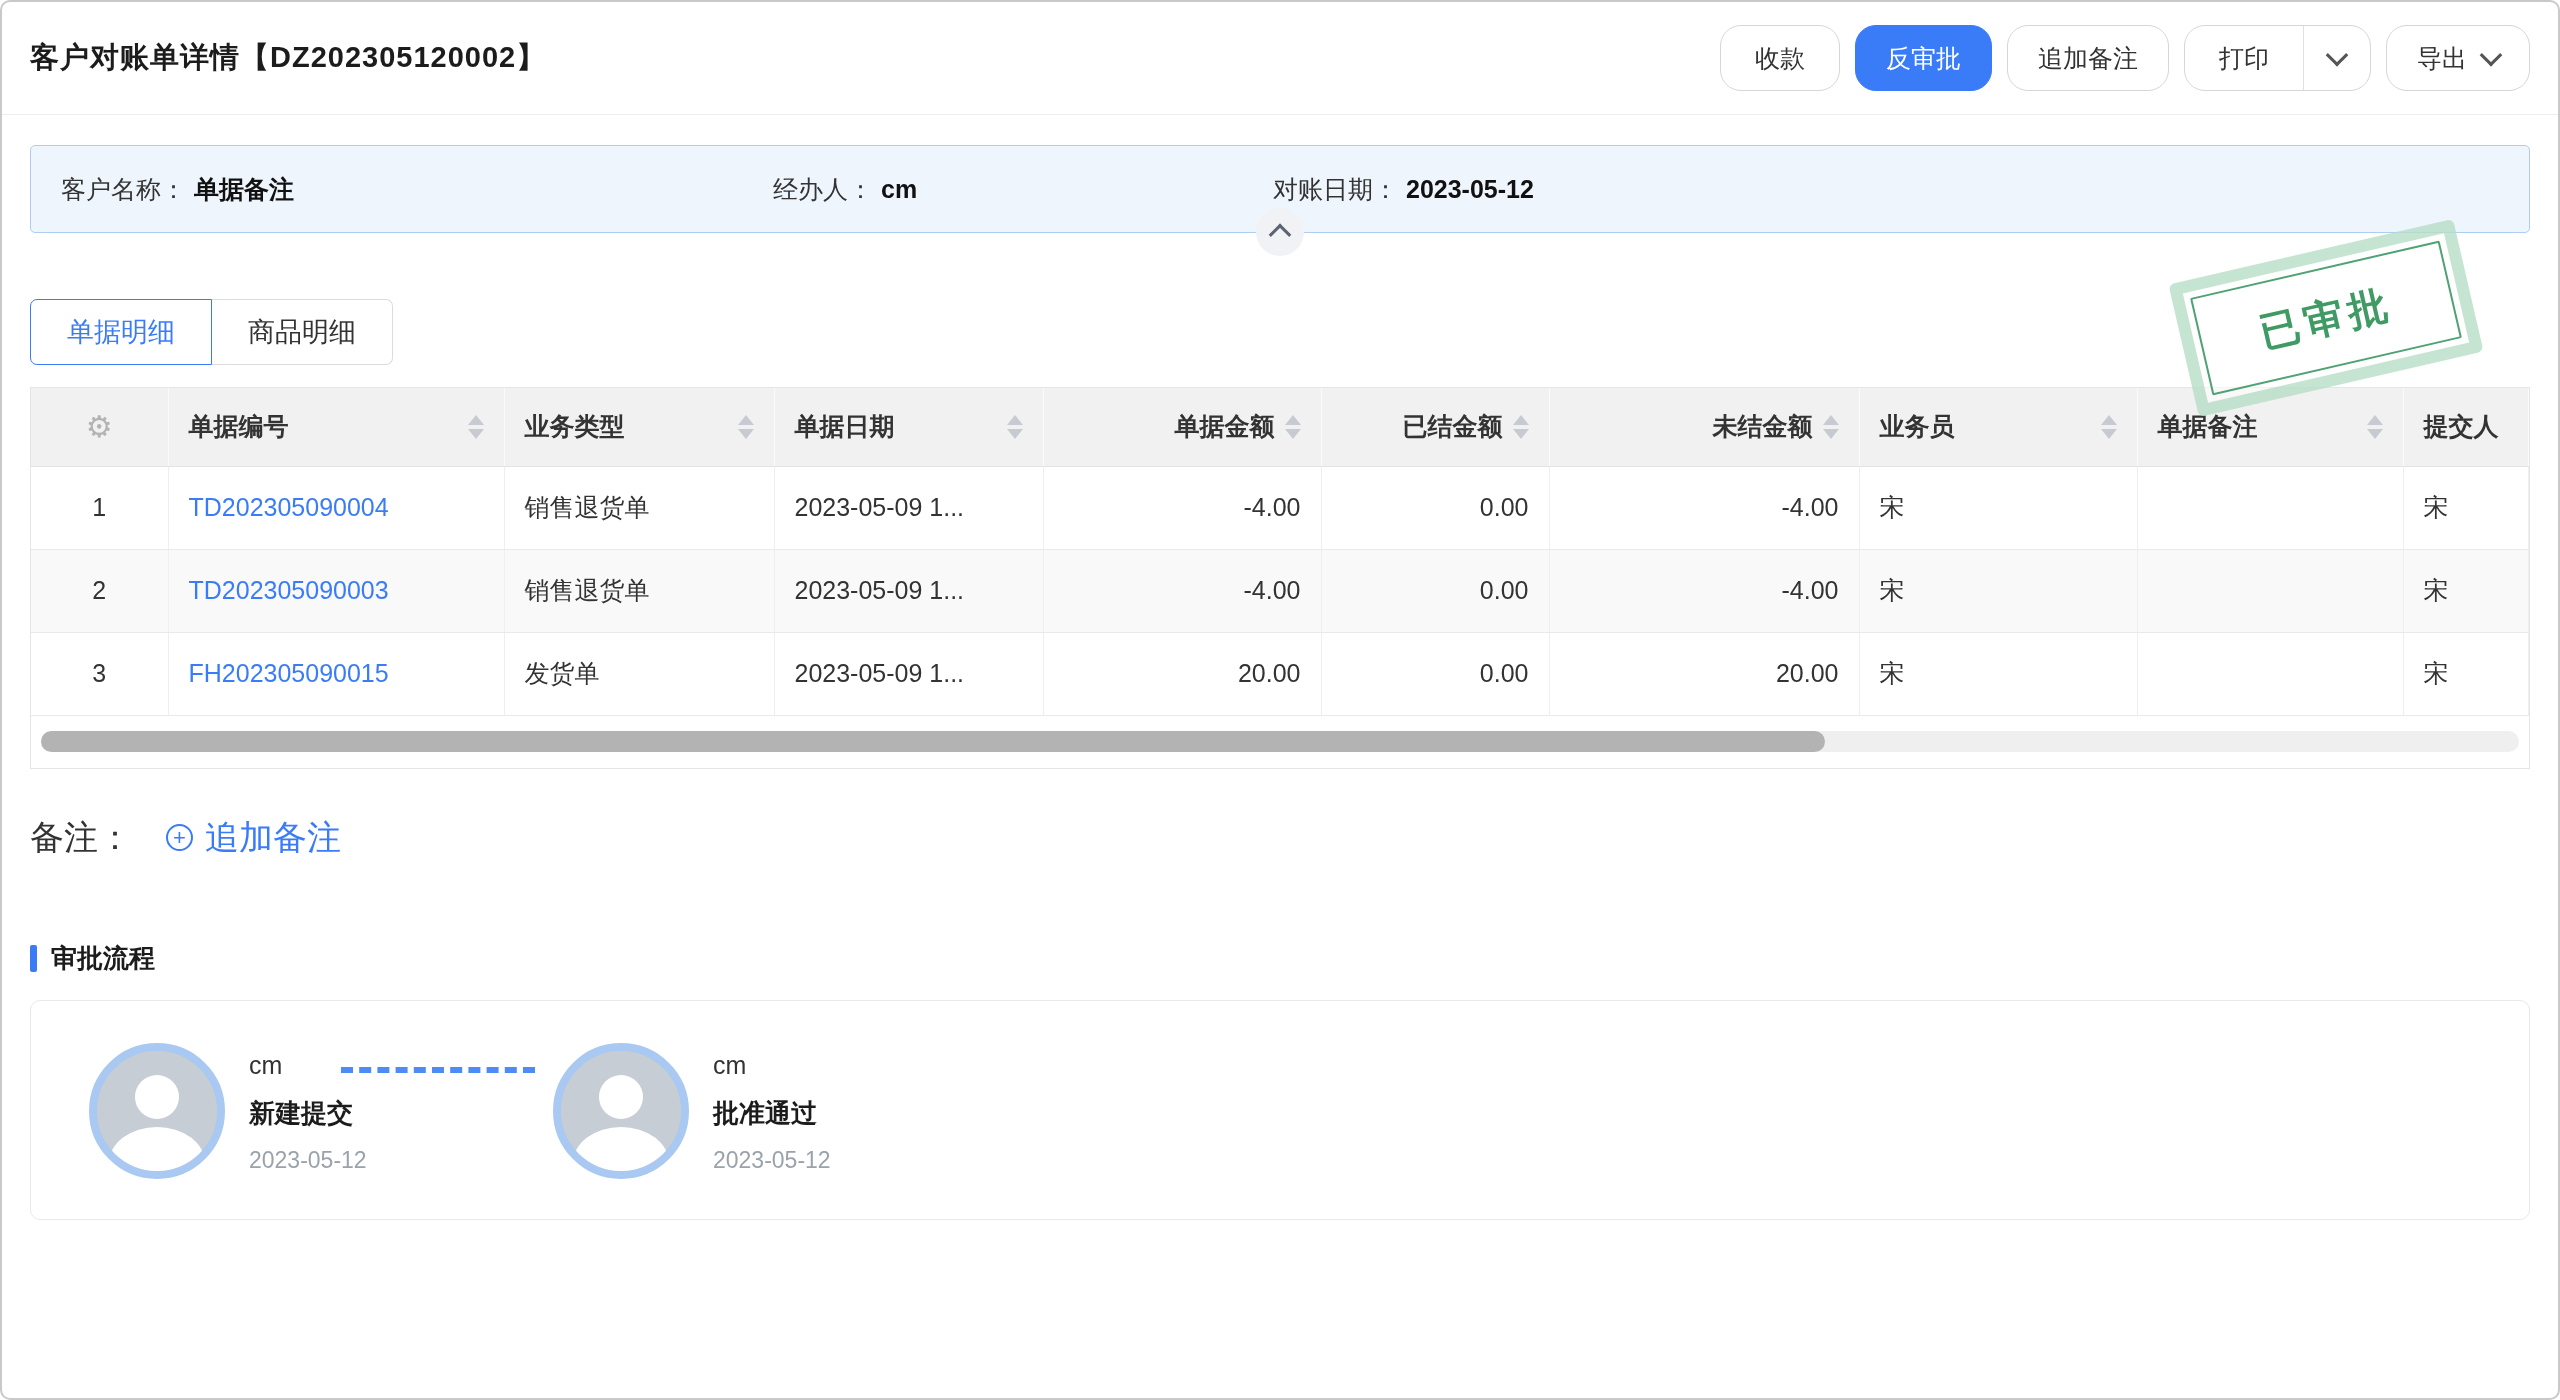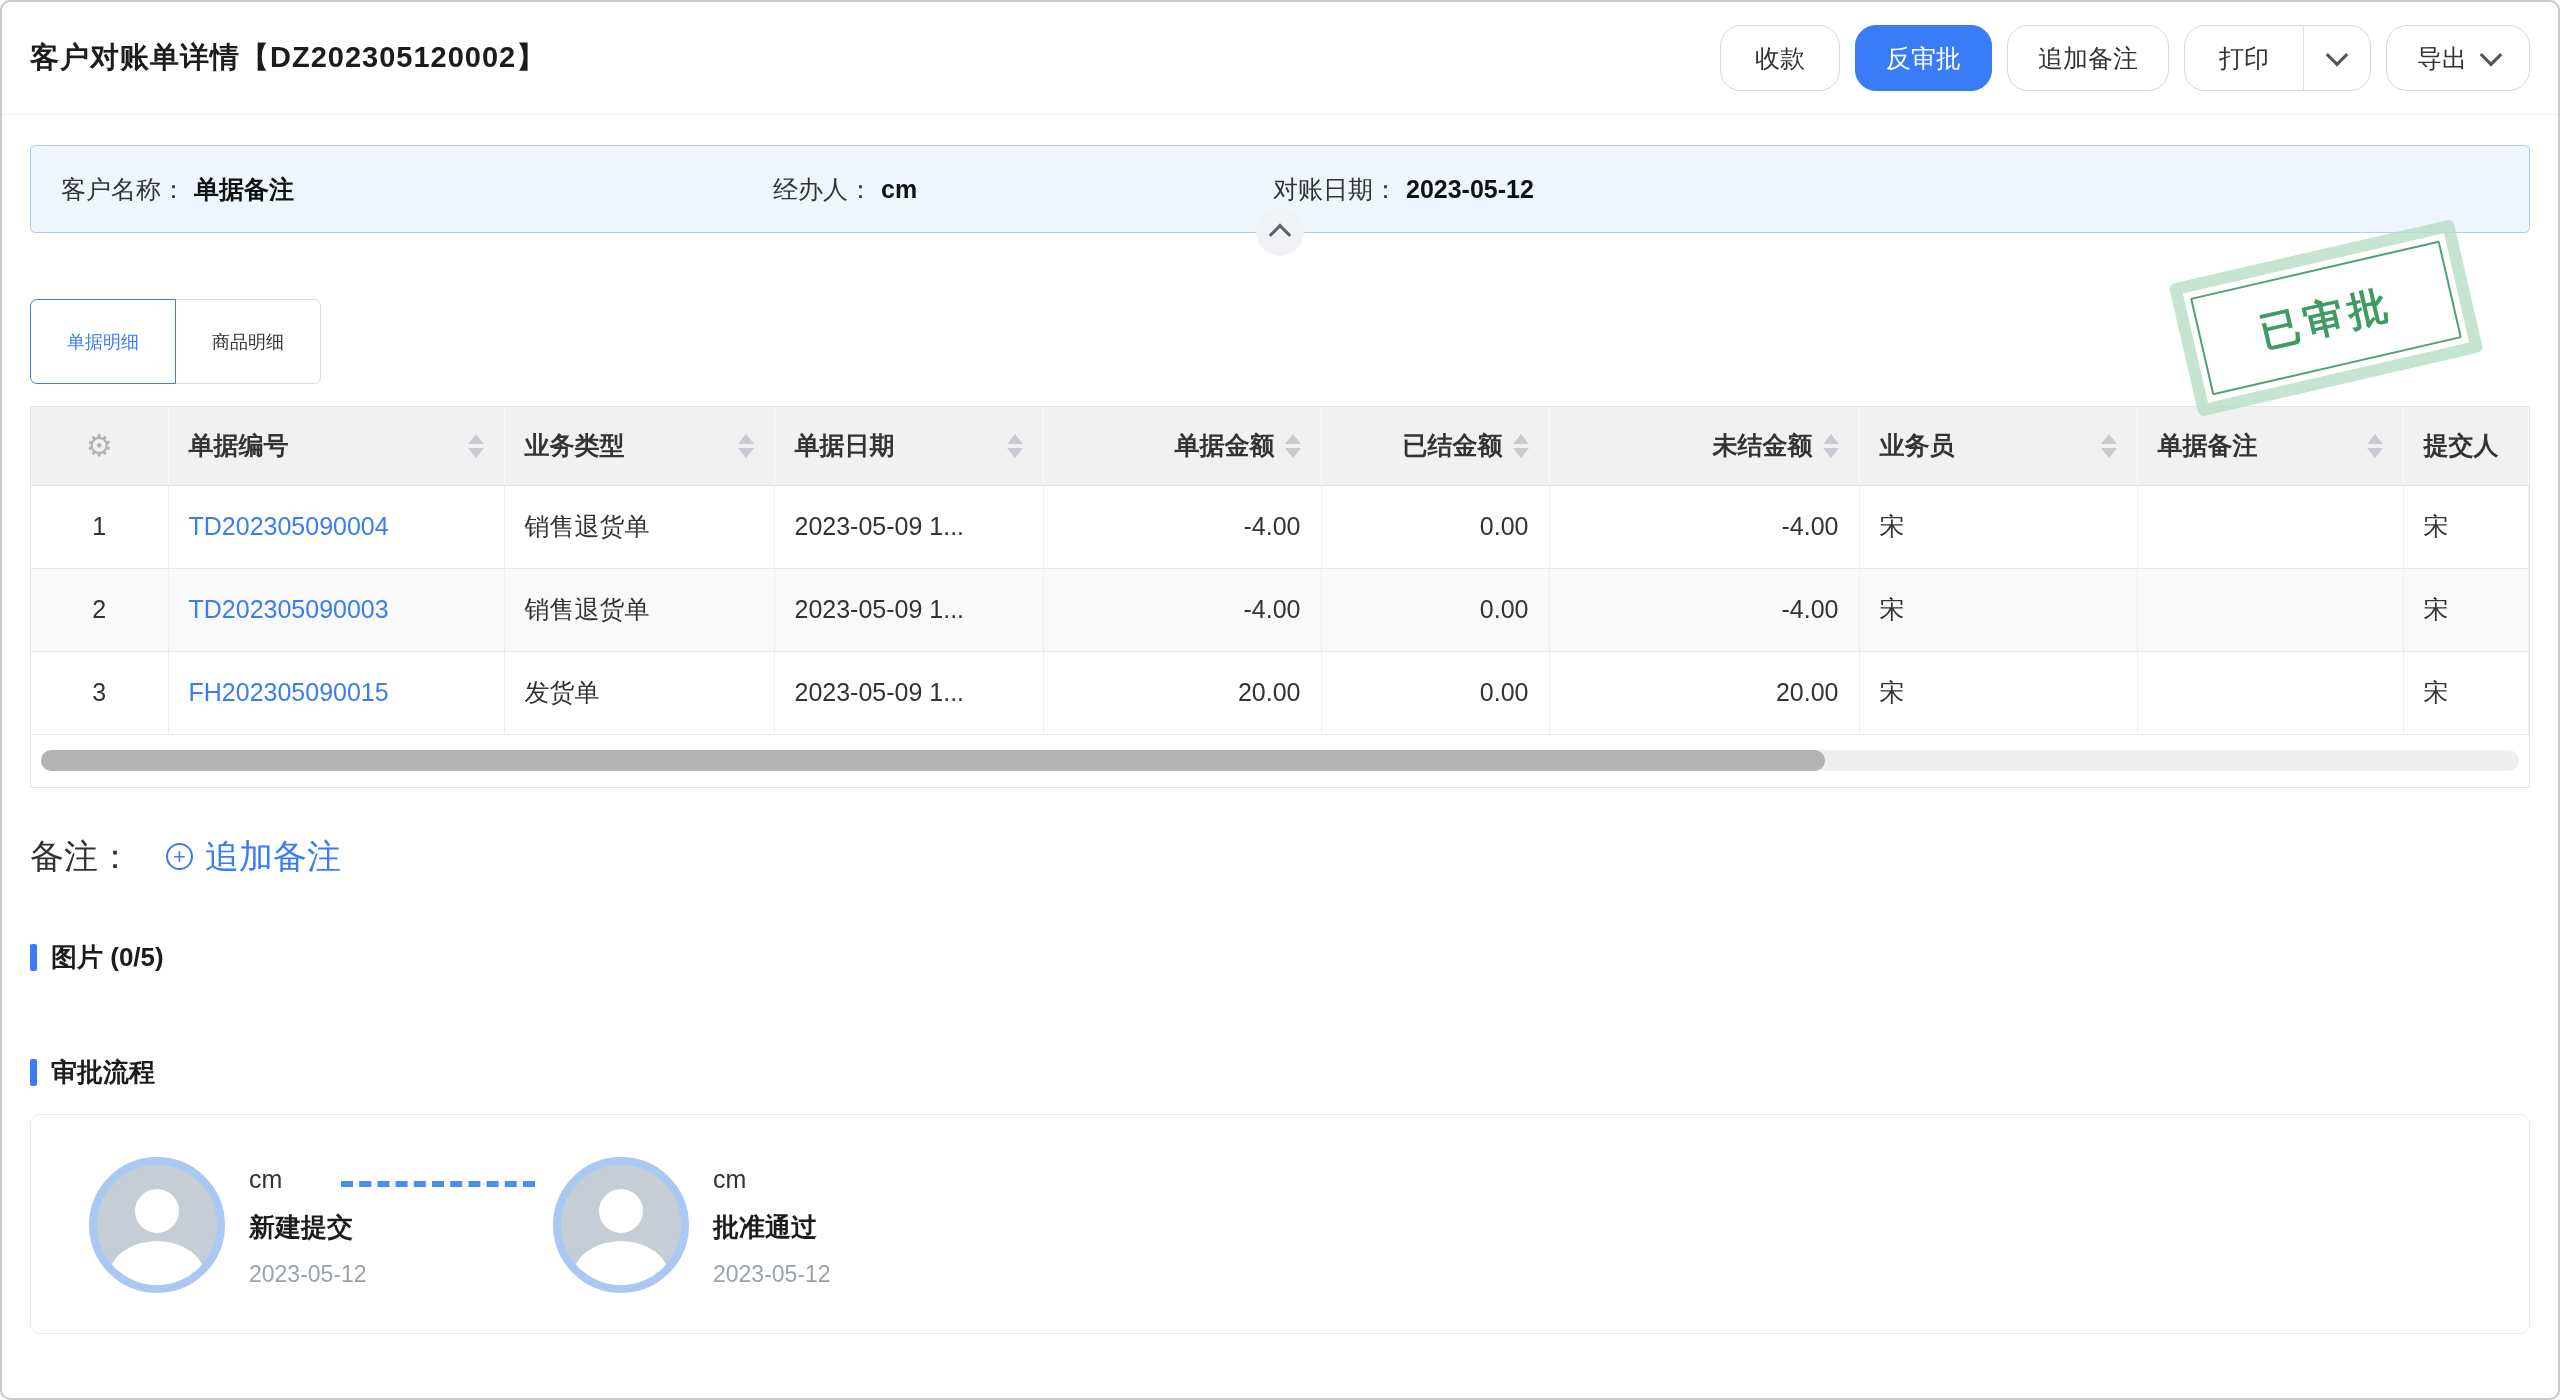--- a/index.html
+++ b/index.html
@@ -72,23 +72,23 @@
   }
   .chev-up {
     display: inline-block; width: 16px; height: 16px;
     border-left: 3px solid #5b6470; border-top: 3px solid #5b6470;
     transform: rotate(45deg) translate(2px,2px);
   }
 
   
   .tab-row { margin-top: 66px; display: flex; }
   .tab {
-    height: 85px; padding: 0 36px;
+    height: 66px; padding: 0 36px;
     display: inline-flex; align-items: center; justify-content: center;
-    font-size: 18px; background: #fff; cursor: pointer;
+    font-size: 27px; background: #fff; cursor: pointer;
     border: 1px solid #dcdcdc;
     text-align: center;
   }
   .tab-active {
     color: #3a7cf8; border: 1px solid #3a7cf8;
     border-radius: 7px 0 0 7px; position: relative; z-index: 2;
   }
   .tab-inactive { color: #333; border-left: none; border-radius: 0 7px 7px 0; }
 
   
@@ -389,24 +389,20 @@
     </div>
 
     <div class="remark-line">
       <span class="remark-label">备注：</span>
       <span class="add-remark-link">
         <span class="plus-circle-icon"></span>
         <span>追加备注</span>
       </span>
     </div>
 
-    <div class="section-title sec-images">
-      <span class="blue-bar"></span>
-      <span>图片 (0/5)</span>
-    </div>
 
     <div class="section-title sec-approval">
       <span class="blue-bar"></span>
       <span>审批流程</span>
     </div>
 
     <div class="approval-card">
       <div class="flow-step step-1">
         <div class="avatar">
           <div class="head"></div>

